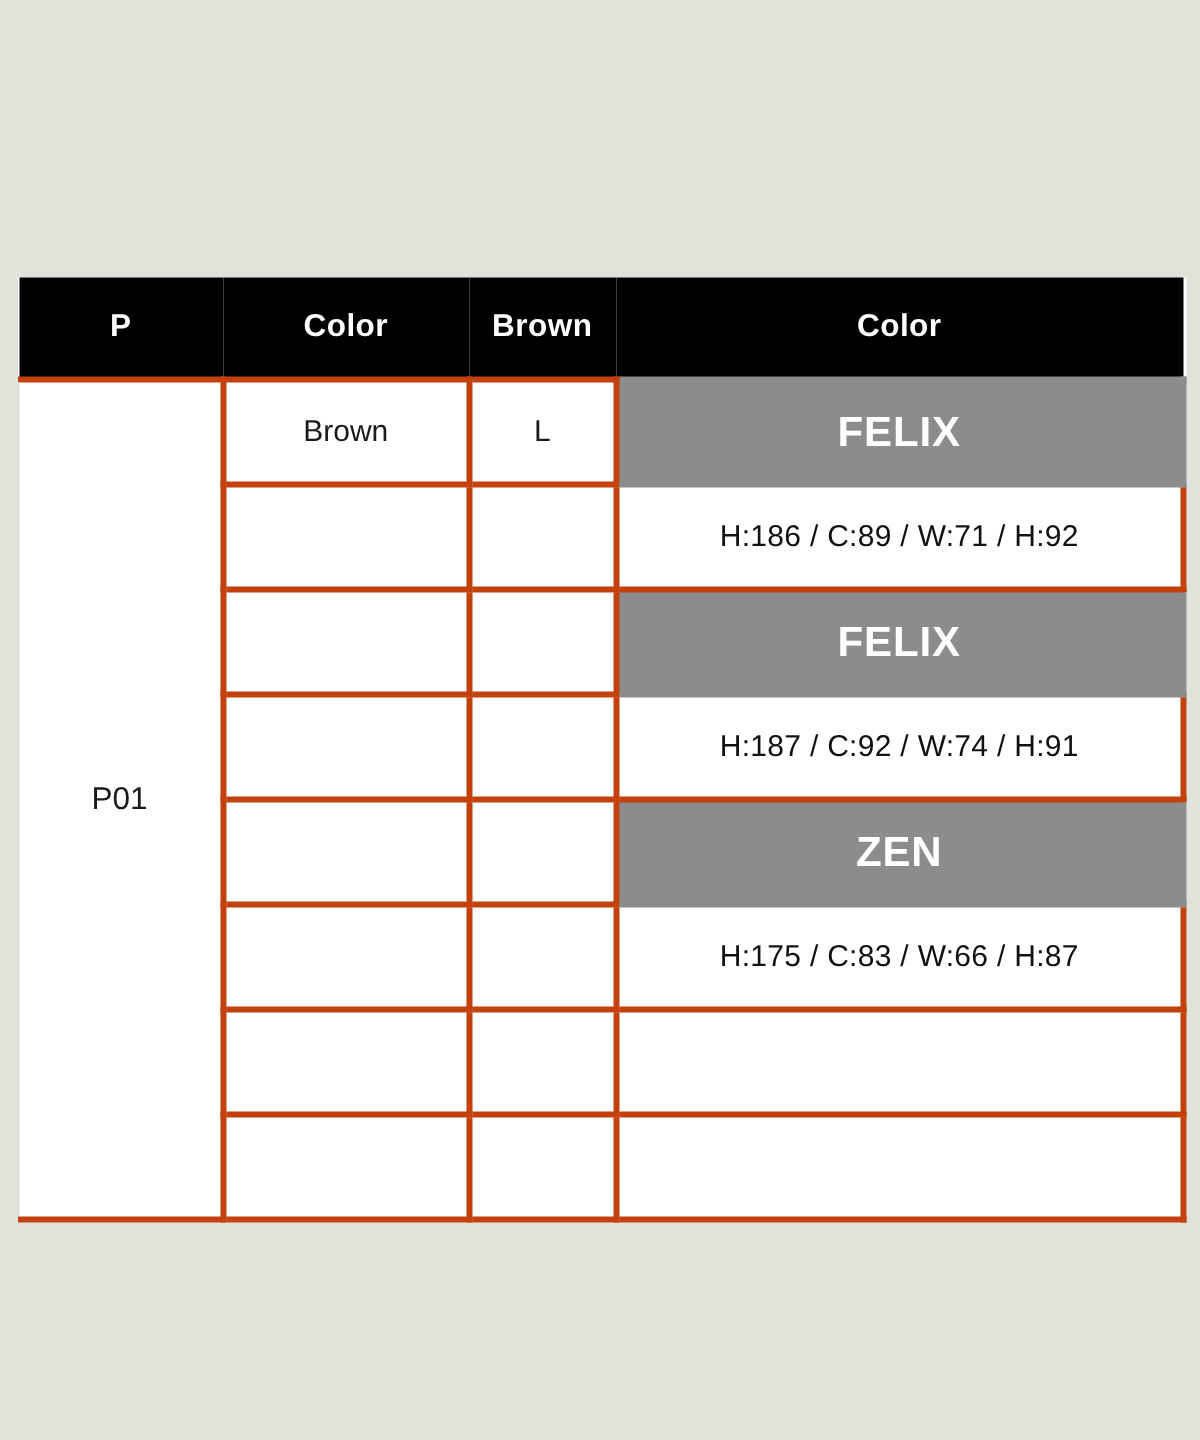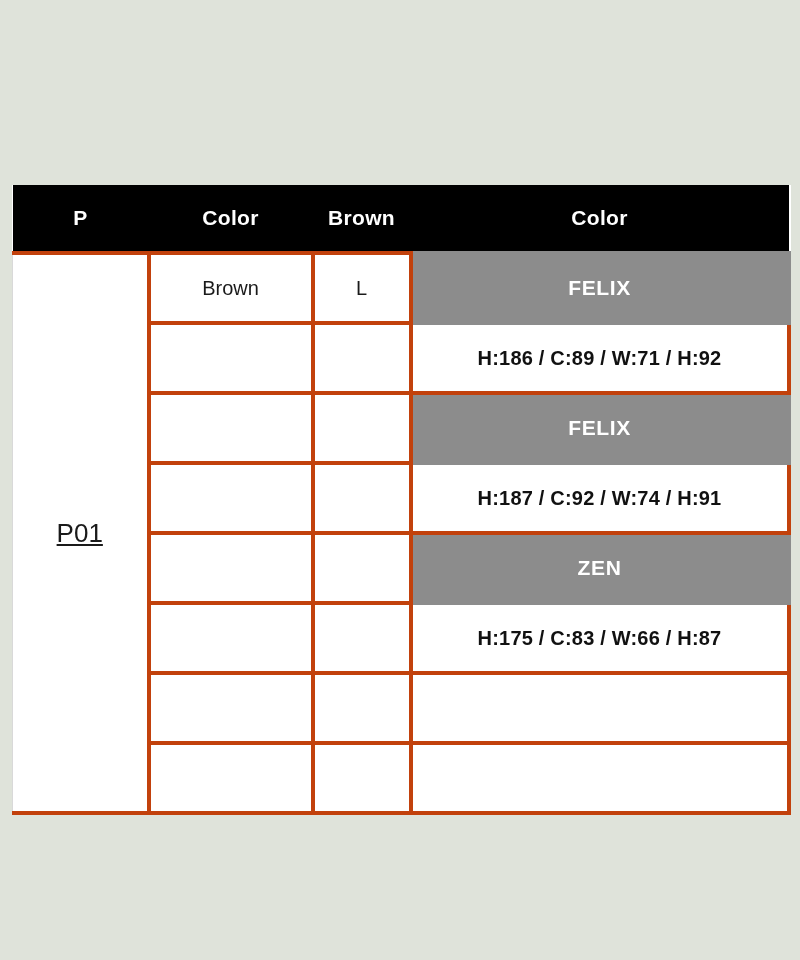--- a/index.html
+++ b/index.html
@@ -50,35 +50,34 @@
     border: 4px solid #c2410c;
     text-align: center;
     vertical-align: middle;
     padding: 0;
     height: 66px;
     font-size: 20px;
     color: #1a1a1a;
     background: #ffffff;
   }
   tbody td.p-cell {
-    font-size: 26px;
+    font-size: 21px;
     color: #1a1a1a;
     border-left: 1px solid #d9d9d9;
-    text-decoration: underline;
   }
   tbody td.model-name {
     background: #8c8c8c;
     color: #ffffff;
     font-weight: bold;
-    font-size: 21px;
+    font-size: 28px;
     letter-spacing: 0.6px;
     border-color: #8c8c8c;
   }
   tbody td.measure {
-    font-weight: bold;
+    font-weight: normal;
     font-size: 20px;
     color: #111111;
     letter-spacing: 0.2px;
   }
   tbody td.blank {
     background: #ffffff;
   }
   tbody td.attr {
     font-size: 20px;
     color: #1a1a1a;

